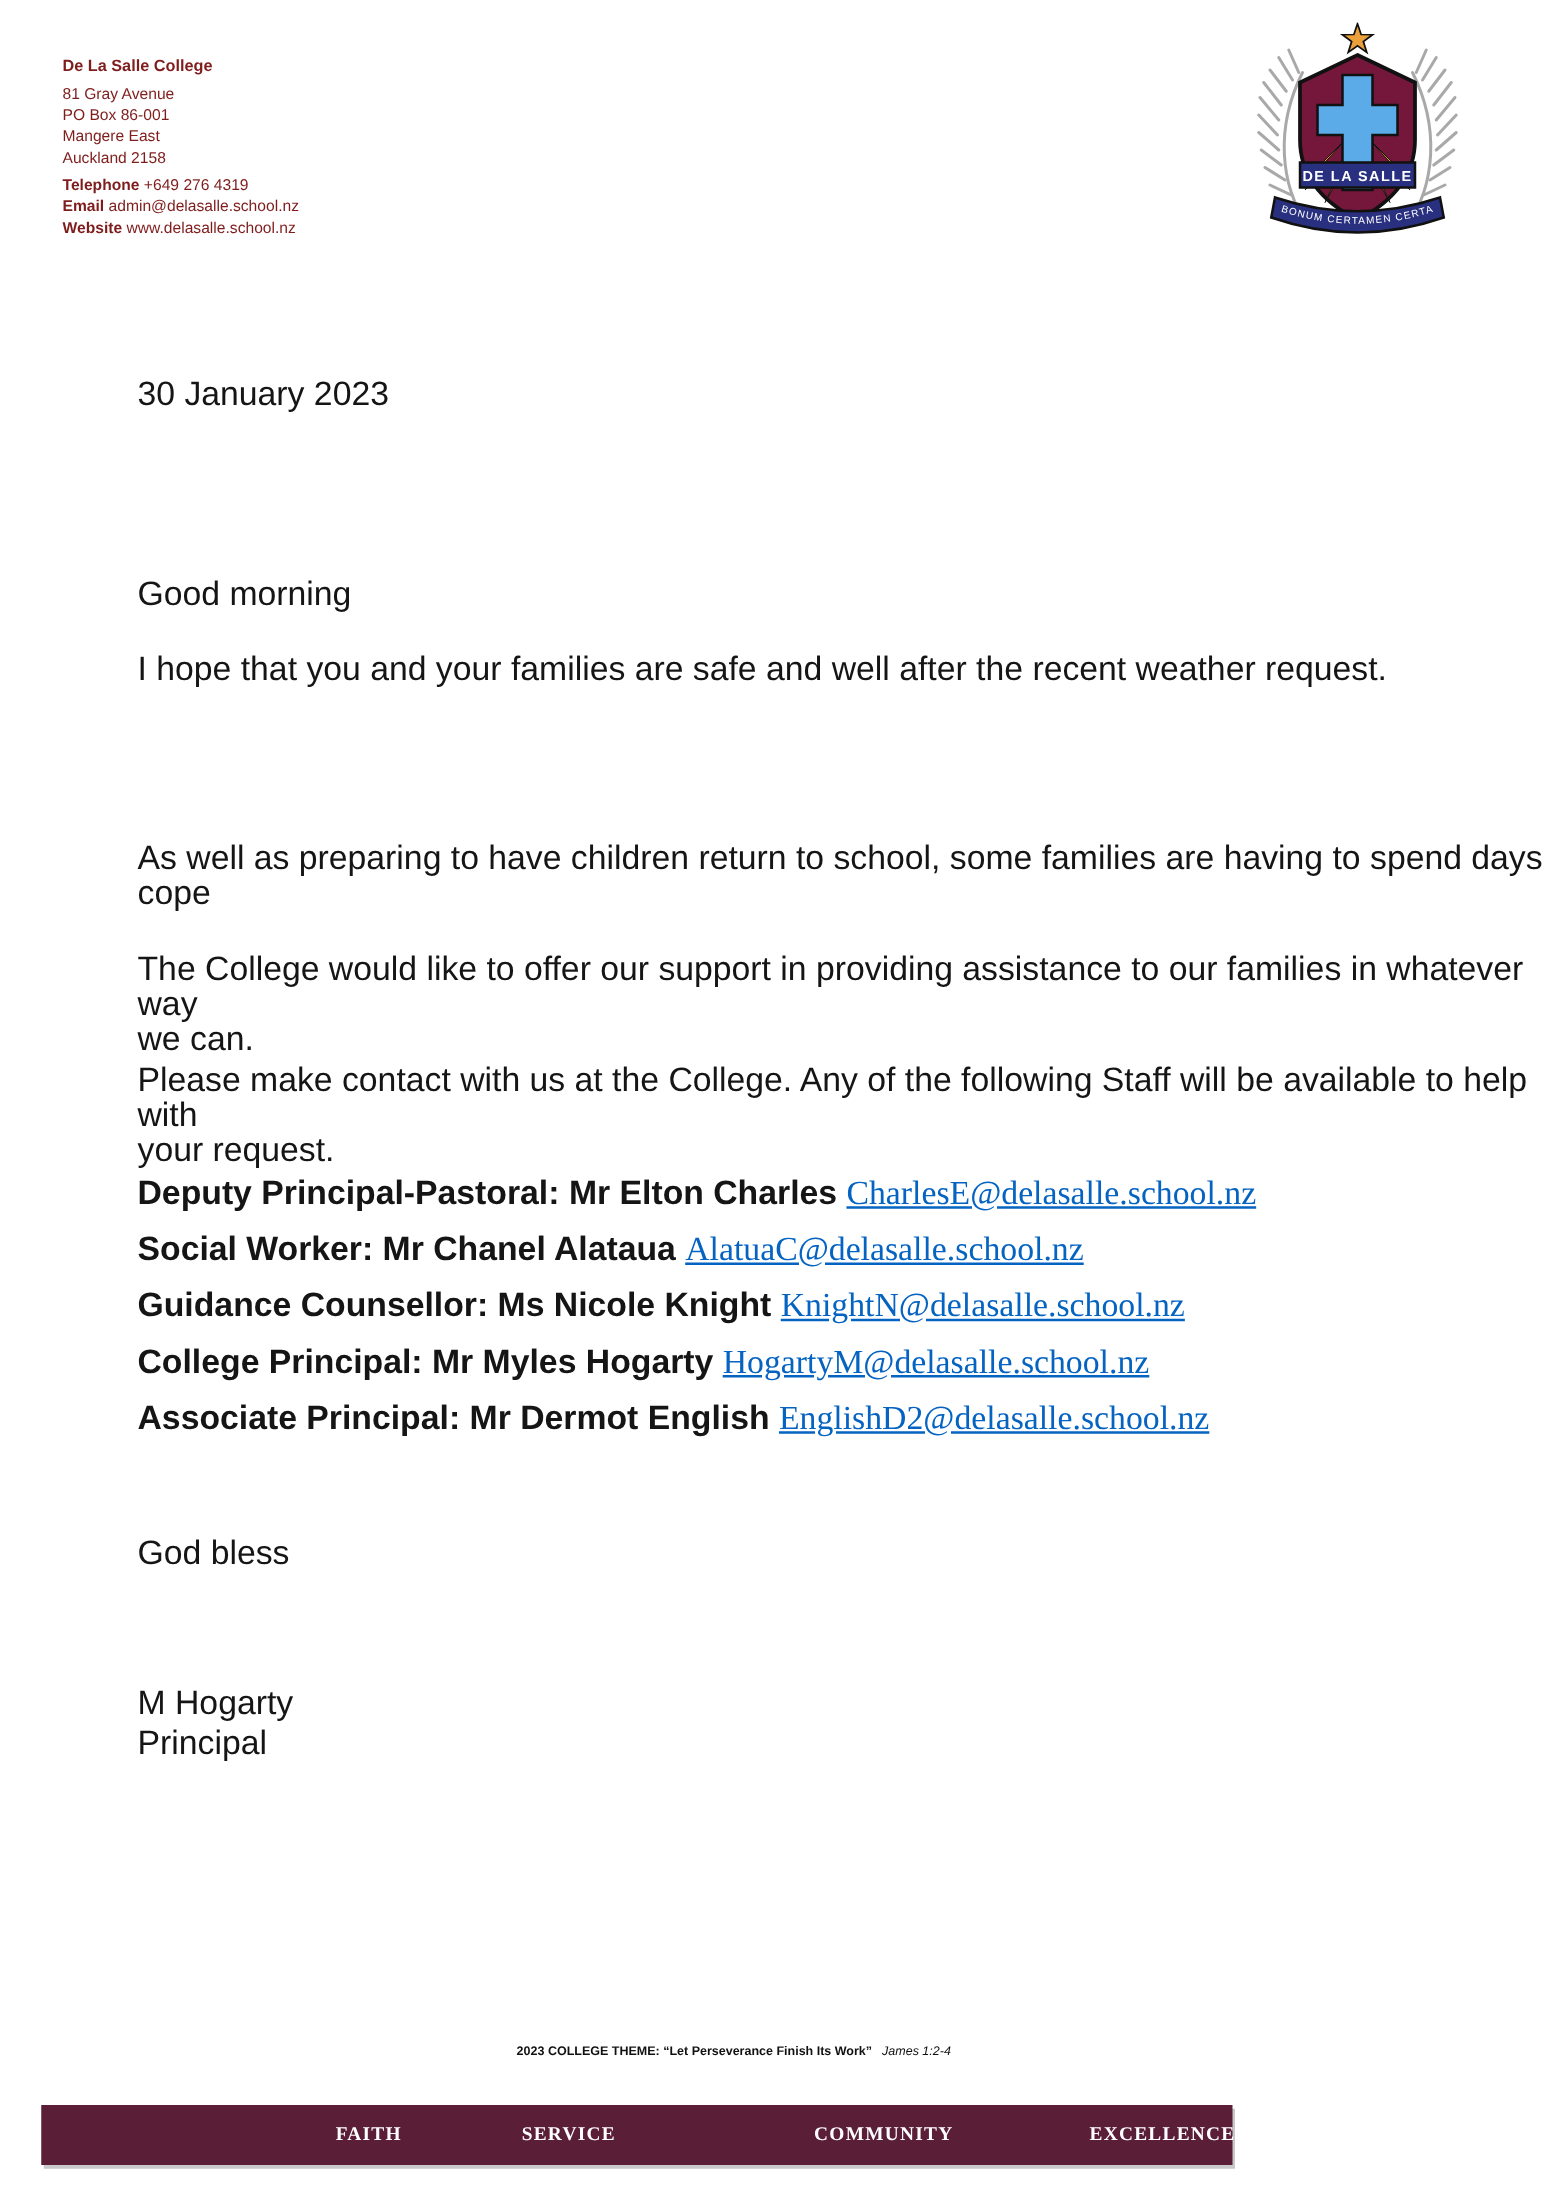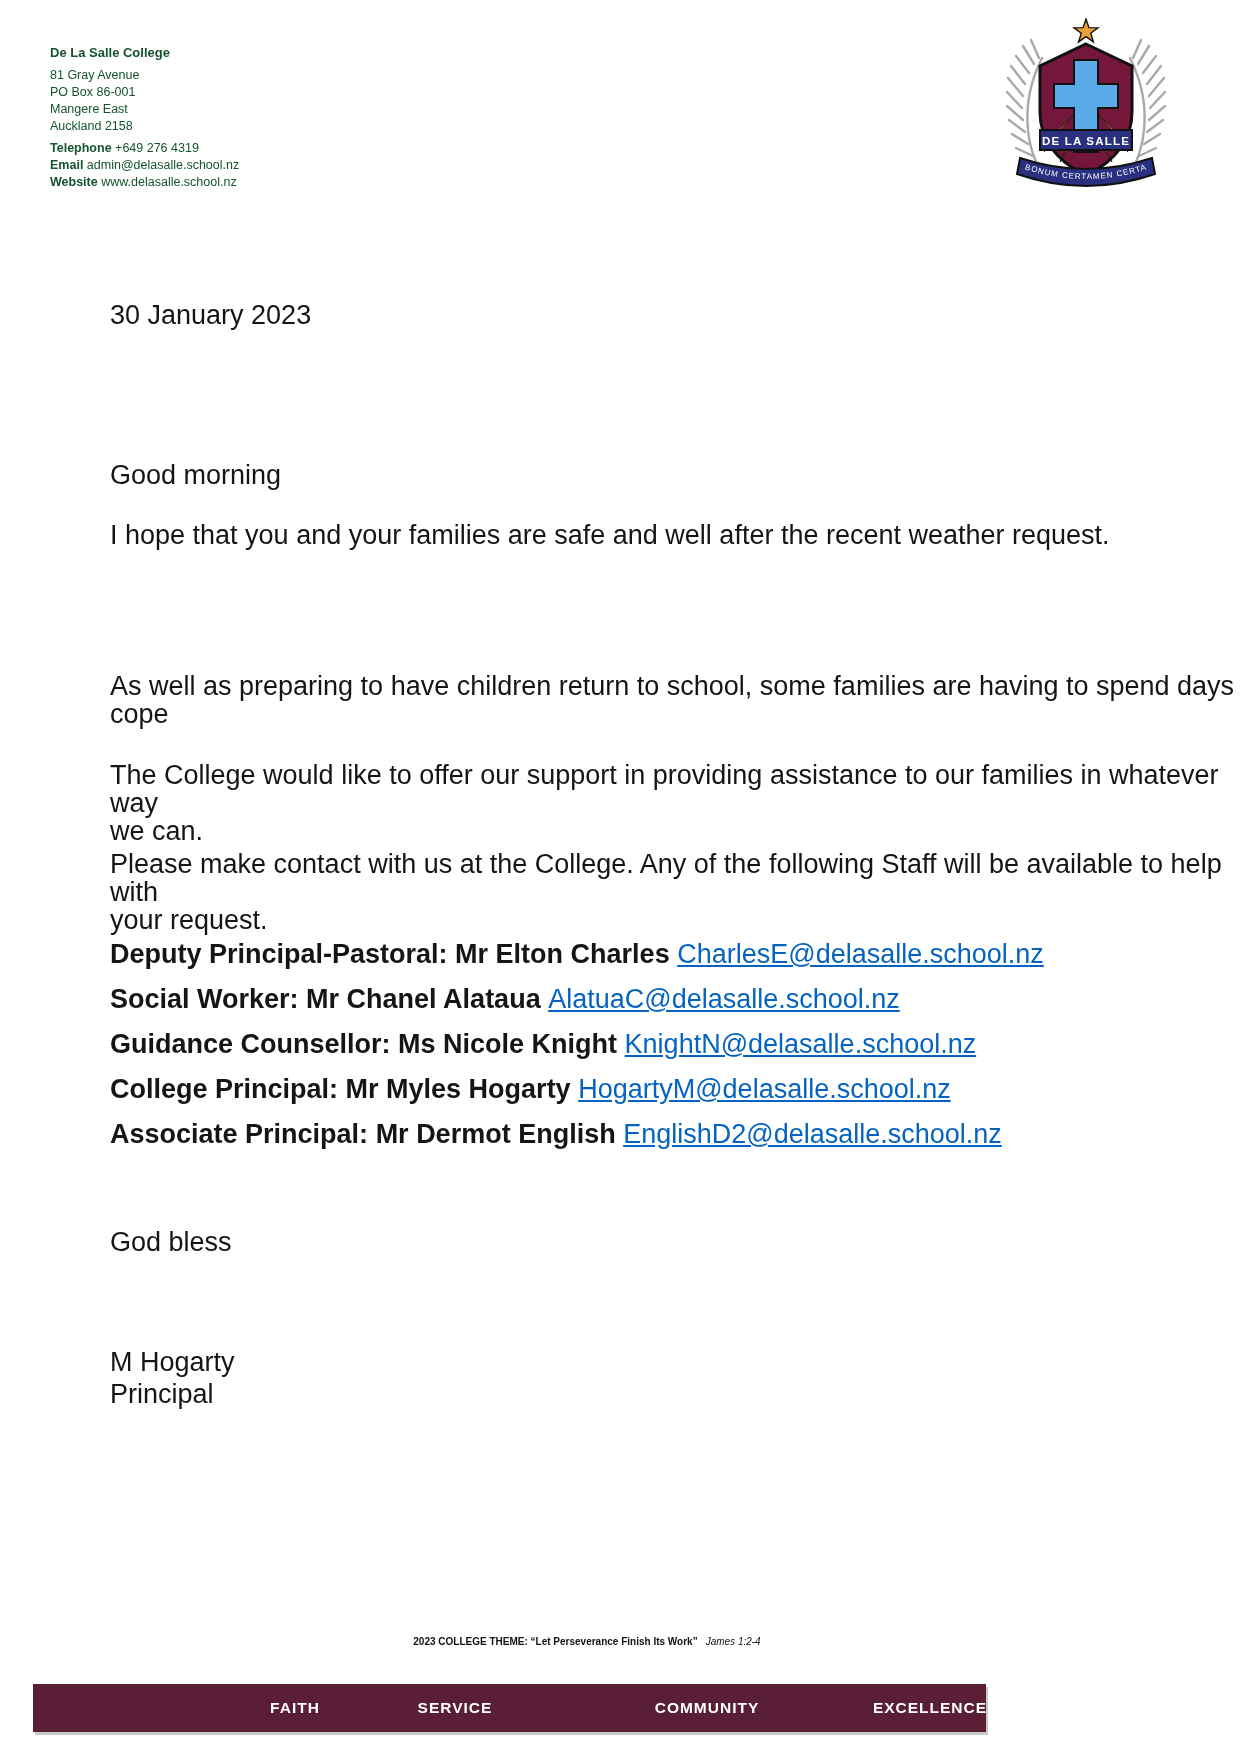--- a/index.html
+++ b/index.html
@@ -5,43 +5,43 @@
   * { margin:0; padding:0; box-sizing:border-box; }
   html,body { background:#ffffff; }
   .page {
     position:relative; width:1240px; height:1754px; margin:0 auto;
     background:#ffffff; overflow:hidden;
     font-family:"Liberation Sans","DejaVu Sans",sans-serif; color:#1a1a1a;
   }
   .abs { position:absolute; }
 
   
-  .contact { left:50px; top:44px; font-size:12.5px; line-height:17px; color:#14532d; }
+  .contact { left:50px; top:44px; font-size:12.5px; line-height:17px; color:#7f1d1d; }
   .contact .college-name { font-weight:700; font-size:13px; margin-bottom:6px; }
   .contact .addr-block { margin-bottom:5px; }
   .contact b { font-weight:700; }
 
   
   .crest { left:1004px; top:18px; width:164px; height:176px; }
   .crest svg { width:100%; height:100%; display:block; }
 
   
   .bodytext { left:110px; font-size:27px; line-height:28px; color:#151515; }
   .staff-line { margin-bottom:17px; font-weight:700; white-space:nowrap; }
-  .staff-line a { font-weight:400; color:#0563c1; text-decoration:underline; }
+  .staff-line a { font-weight:400; color:#0563c1; text-decoration:underline;font-family:Liberation Serif, serif; }
   .sig { line-height:32px; }
 
   
   .theme { left:0; top:1636px; width:1174px; text-align:center; font-size:10px; color:#111; }
   .theme .t-bold { font-weight:700; }
   .theme .t-ref { font-style:italic; font-weight:400; margin-left:8px; }
 
   .values-bar {
     left:33px; top:1684px; width:953px; height:48px;
-    background:#5b1e37; box-shadow:2px 3px 0 #c9c9c9;
+    background:#5b1e37; box-shadow:2px 3px 0 #c9c9c9;font-family:Liberation Serif, serif;
   }
   .values-bar span {
     position:absolute; top:50%; transform:translate(-50%,-50%);
     color:#ffffff; font-weight:700; font-size:15.5px; letter-spacing:1px;
   }
   .v0 { left:262px; } .v1 { left:422px; } .v2 { left:674px; } .v3 { left:897px; }
 </style>
 </head>
 <body>
 

